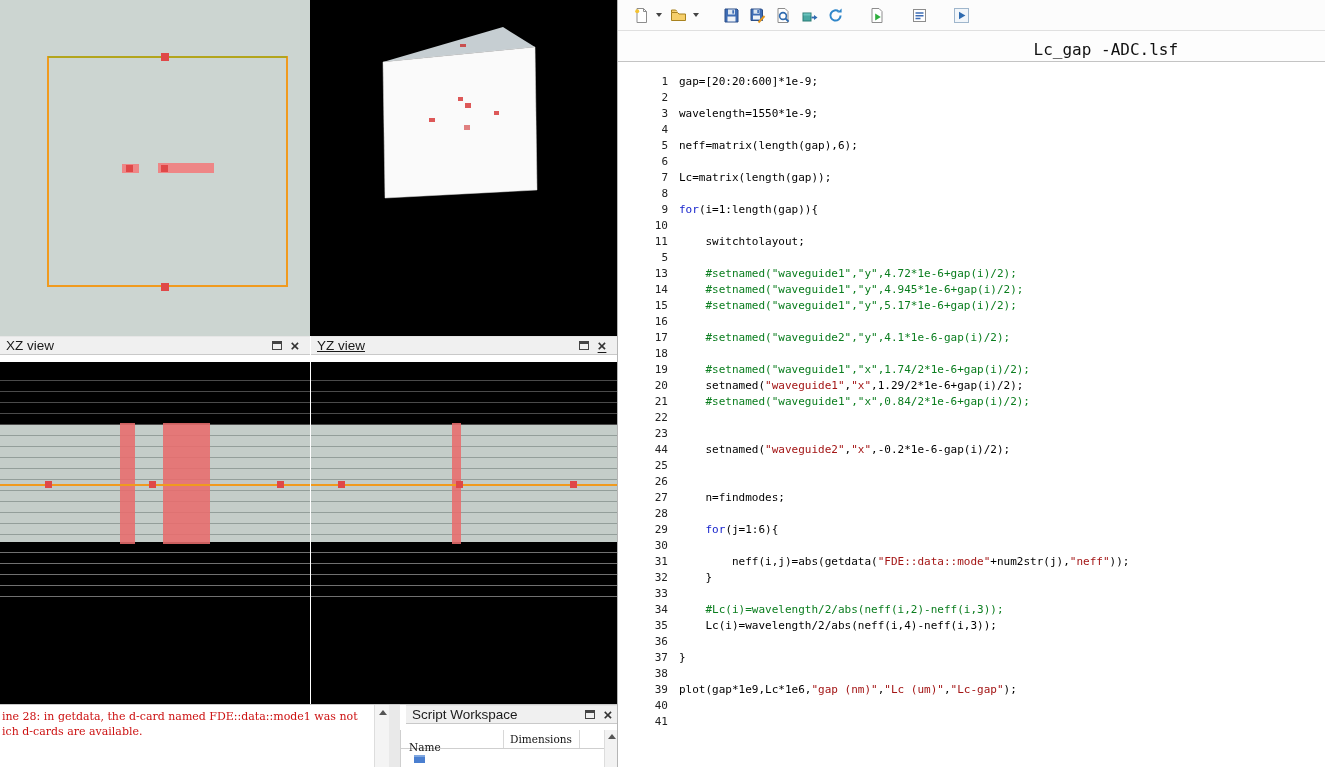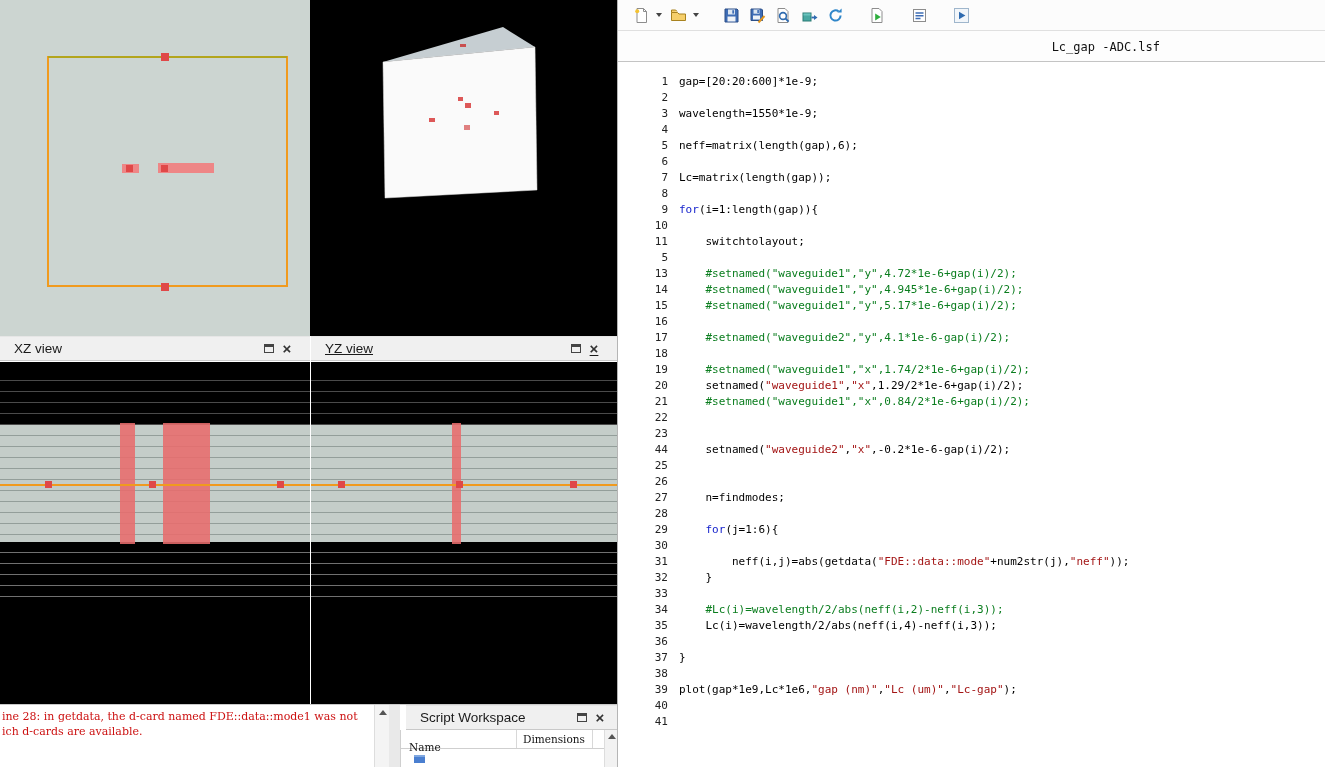--- a/index.html
+++ b/index.html
@@ -5,23 +5,23 @@
   * { margin:0; padding:0; box-sizing:border-box; }
   html,body { width:1325px; height:767px; overflow:hidden; background:#fff;
               font-family:"Liberation Sans", sans-serif; }
   #app { position:relative; width:1325px; height:767px; background:#fff; overflow:hidden; }
 
   
   .vp { position:absolute; overflow:hidden; }
   .vp-xy { left:0; top:0; width:310px; height:336px; background:#ccd5d1; }
   .vp-3d { left:310px; top:0; width:307px; height:336px; background:#000; }
 
-  .panel-titlebar { position:absolute; height:25px; background:#f0f0f0;
+  .panel-titlebar { position:absolute; height:19px; background:#f0f0f0;
       border-top:1px solid #e6e6e6; border-bottom:1px solid #c9c9c9;
-      display:flex; align-items:center; padding:0 14px; font-size:13.5px; color:#1a1a1a; }
+      display:flex; align-items:center; padding:0 6px; font-size:13.5px; color:#1a1a1a; }
   .xz-title { left:0; top:336px; width:310px; }
   .yz-title { left:311px; top:336px; width:306px;text-decoration:underline; }
   .panel-title-text { flex:1; }
   .win-btn { width:18px; height:18px; display:flex; align-items:center; justify-content:center; cursor:default; }
   .float-glyph { width:10px; height:9px; border:1px solid #444; border-top:3px solid #444; background:#f0f0f0; }
   .close-glyph { font-size:15px; line-height:1; color:#333; font-weight:bold; }
 
   .vp-xz { left:0; top:362px; width:310px; height:343px; background:#000; }
   .vp-yz { left:311px; top:362px; width:306px; height:343px; background:#000; }
 
@@ -42,38 +42,38 @@
       color:var(--err,#cc1111); padding:4px 0 0 2px; white-space:nowrap; overflow:hidden; }
   .errlog-scroll { position:absolute; left:374px; top:705px; width:15px; height:62px; background:#f4f4f4; border-left:1px solid #ddd; }
   .scroll-up { width:15px; height:15px; display:flex; align-items:center; justify-content:center; }
   .tri-up { width:0; height:0; border-left:4px solid transparent; border-right:4px solid transparent; border-bottom:5px solid #555; }
   .splitter { position:absolute; left:389px; top:705px; width:11px; height:62px; background:#e9e9e9; }
 
   .sw-title { left:400px; top:705px; width:217px; }
   .sw-table { position:absolute; left:400px; top:730px; width:217px; height:37px; background:#fff; border-left:1px solid #cfcfcf; }
   .sw-header { display:flex; height:19px; border-bottom:1px solid #cfcfcf;
       font-family:"DejaVu Serif", serif; font-size:10.5px; color:#111; }
-  .sw-col-name  { width:116px; border-right:1px solid #d8d8d8; padding:11px 0 0 8px; }
+  .sw-col-name  { width:103px; border-right:1px solid #d8d8d8; padding:11px 0 0 8px; }
   .sw-col-dim   { width:76px;  border-right:1px solid #d8d8d8; padding:3px 0 0 6px; }
   .sw-scrollcol { position:absolute; right:0; top:0; width:13px; height:37px; background:#f2f2f2; border-left:1px solid #ddd; }
   .sw-row { position:relative; height:17px; }
   .matrix-icon { position:absolute; left:13px; top:6px; width:11px; height:8px; background:#4a7fd0;
       box-shadow: inset 0 2px 0 #7fa7e0; }
 
   
   .editor { position:absolute; left:617px; top:0; width:708px; height:767px; background:#fff; border-left:1px solid #b5b5b5; }
   .toolbar { height:31px; display:flex; align-items:center; padding-left:12px; gap:4px;
       background:#fcfcfc; border-bottom:1px solid #e0e0e0; }
   .tb-btn { width:22px; height:22px; display:flex; align-items:center; justify-content:center; border:1px solid transparent; border-radius:2px; }
   .tb-dd { width:9px; height:22px; display:flex; align-items:center; justify-content:center; margin-left:-2px; }
   .dd-tri { width:0; height:0; border-left:3.5px solid transparent; border-right:3.5px solid transparent; border-top:4px solid #444; }
   .tb-gap { width:12px; height:1px; }
   .tabbar { position:relative; height:31px; background:#fdfdfd; border-bottom:1px solid #c4c4c4; }
   .tab-label { position:absolute; left:69%; top:9px; transform:translateX(-50%);
-      font-family:"DejaVu Sans Mono", monospace; font-size:12px; color:#111; white-space:nowrap; }
+      font-family:"DejaVu Sans Mono", monospace; font-size:16px; color:#111; white-space:nowrap; }
 
   .code-wrap { position:absolute; left:0; top:74px; right:0; bottom:0; display:flex; overflow:hidden; }
   .gutter { width:56px; padding-right:6px; text-align:right;
       font:11px/16px "DejaVu Sans Mono", monospace; color:#222; }
   .code { flex:1; padding-left:5px; font:11px/16px "DejaVu Sans Mono", monospace; color:#000; }
   .ln, .cl { height:16px; white-space:pre; }
   .tok-d { color:#000; }
   .tok-k { color:var(--tok-k,#1522cc); }
   .tok-c { color:var(--tok-c,#0a7d1e); }
   .tok-s { color:var(--tok-s,#a31515); }

